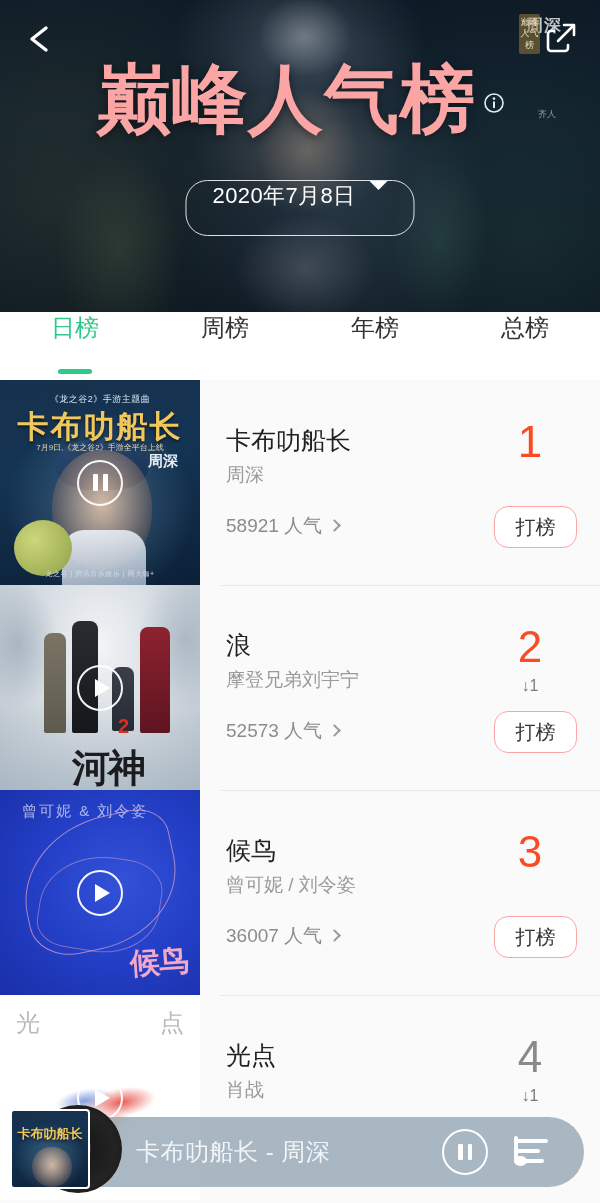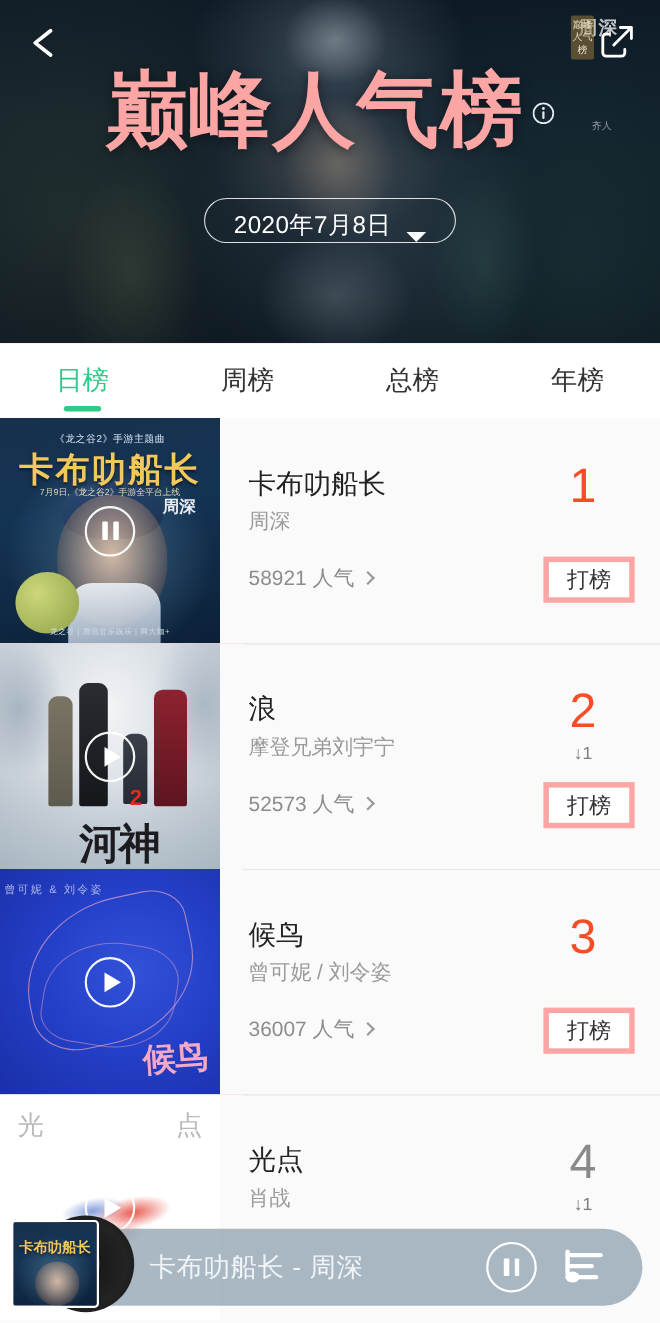--- a/index.html
+++ b/index.html
@@ -46,30 +46,30 @@
   .icon-back { position:absolute; left:22px; top:20px; width:34px; height:38px; cursor:pointer; }
   .icon-share { position:absolute; right:20px; top:18px; width:38px; height:38px; cursor:pointer; }
 
   .hero-title-row { position:absolute; left:0; right:0; top:62px; display:flex;
     align-items:flex-start; justify-content:center; }
   .hero-title { font-size:75px; line-height:1; font-weight:700; color:#fca5a5;
     letter-spacing:1px; text-shadow:0 2px 10px rgba(0,0,0,.45); }
   .icon-info { margin:31px 0 0 8px; width:20px; height:20px; flex:0 0 20px; cursor:pointer; }
 
   .date-pill { position:absolute; left:50%; top:180px; transform:translateX(-50%);
-    display:flex; align-items:flex-end; gap:14px;
-    height:41px; padding:0 26px; border:1.3px solid rgba(255,255,255,.85);
+    display:flex; align-items:flex-start; gap:14px;
+    height:56px; padding:0 26px; border:1.3px solid rgba(255,255,255,.85);
     border-radius:22px; cursor:pointer; }
   .date-text { color:#fff; font-size:22px; letter-spacing:.4px; }
   .caret-down { width:0; height:0; border-left:9px solid transparent; border-right:9px solid transparent;
     border-top:9px solid #ffffff; }
 
   
   .tabs { position:relative; display:flex; height:68px; background:#fff; }
-  .tab { flex:1; display:flex; flex-direction:column; align-items:center; justify-content:center;
+  .tab { flex:1; display:flex; flex-direction:column; align-items:center; 
     font-size:24px; color:#333; cursor:pointer; position:relative; }
   .tab.active { color:#2fc98a; }
   .tab-underline { position:absolute; bottom:6px; width:34px; height:5px; border-radius:3px; background:#2fc98a; }
 
   
   .list { position:relative; background:#f9a8d4; }
   .row { position:relative; display:flex; height:205px; background:#fafafa; }
   .cover { position:relative; width:200px; height:205px; flex:0 0 200px; overflow:hidden; }
   .cover-inner { position:absolute; inset:0; }
   .play-badge { position:absolute; left:50%; top:50%; transform:translate(-50%,-50%);
@@ -87,21 +87,21 @@
   .play-count { margin-top:26px; font-size:19px; color:#8c8c8c; display:inline-flex; align-items:center;
     gap:4px; cursor:pointer; }
   .chev-right { width:9px; height:9px; border-right:2px solid #9a9a9a; border-top:2px solid #9a9a9a;
     transform:rotate(45deg); display:inline-block; margin-left:4px; }
 
   .row-right { position:absolute; right:25px; top:40px; width:90px; text-align:center; }
   .rank { font-size:44px; line-height:1; color:#fa4c24; font-weight:300; }
   .rank.gray { color:#8a8a8a; }
   .rank-delta { margin-top:8px; font-size:16px; color:#7d7d7d; }
   .chart-btn { position:absolute; right:23px; top:126px; width:83px; height:42px;
-    border:5px solid #fca5a5; border-radius:0; background:#fff; color:#333; font-size:20px;
+    border:1px solid #fca5a5; border-radius:14px; background:#fff; color:#333; font-size:20px;
     display:flex; align-items:center; justify-content:center; cursor:pointer; }
 
   
   .cv1 { background:
       radial-gradient(circle at 50% 62%, rgba(120,170,200,.42), transparent 58%),
       linear-gradient(170deg,#17314d 0%,#143454 40%,#0c2038 100%); }
   .cv1 .topline { position:absolute; top:13px; left:0; right:0; text-align:center; font-size:9px; color:#d8e4f2; letter-spacing:.5px;}
   .cv1 .big { position:absolute; top:26px; left:0; right:0; text-align:center; font-size:31px; font-weight:700;
     color:#f2c75b; letter-spacing:2px; text-shadow:0 2px 3px rgba(0,0,0,.5);}
   .cv1 .subline { position:absolute; top:62px; left:0; right:0; text-align:center; font-size:8px; color:#e4d9b5;}
@@ -132,21 +132,21 @@
     letter-spacing:-2px; line-height:.95; }
   .cv2 .two { position:absolute; left:118px; bottom:52px; font-size:20px; color:#e02b1e; font-weight:700; }
 
   .cv3 { background:
       radial-gradient(ellipse at 60% 45%, #3352d8 0%, #2440c8 45%, #1a2fa8 100%); }
   .cv3 .bird { position:absolute; left:22px; top:28px; width:156px; height:130px;
     border:1.6px solid rgba(240,170,200,.65); border-radius:62% 22% 58% 28%;
     transform:rotate(-12deg); }
   .cv3 .bird2 { position:absolute; left:40px; top:66px; width:120px; height:96px;
     border:1.2px solid rgba(240,170,200,.45); border-radius:58% 30% 50% 25%; transform:rotate(9deg); }
-  .cv3 .credits { position:absolute; left:4px; top:12px; font-size:10px; color:rgba(225,225,245,.72); letter-spacing:2px;}
+  .cv3 .credits { position:absolute; left:22px; top:12px; font-size:15px; color:rgba(225,225,245,.72); letter-spacing:2px;}
   .cv3 .title { position:absolute; right:12px; bottom:12px; font-size:30px; font-weight:700;
     color:#f4a8c8; letter-spacing:-1px; transform:rotate(-4deg); }
 
   .cv4 { background:#ffffff; }
   .cv4 .t-l { position:absolute; left:16px; top:12px; font-size:24px; color:#b9b9b9; }
   .cv4 .t-r { position:absolute; right:16px; top:12px; font-size:24px; color:#b9b9b9; }
   .cv4 .brush { position:absolute; left:52px; top:80px; width:110px; height:66px;
     background:
       radial-gradient(ellipse 48px 20px at 70px 30px, rgba(228,62,52,.85), transparent 72%),
       radial-gradient(ellipse 40px 16px at 34px 22px, rgba(86,120,205,.70), transparent 72%),
@@ -224,24 +224,24 @@
 
   <div class="tabs">
     <div class="tab active">
       <span>日榜</span>
       <span class="tab-underline"></span>
     </div>
     <div class="tab">
       <span>周榜</span>
     </div>
     <div class="tab">
+      <span>年榜</span>
+    </div>
+    <div class="tab">
       <span>总榜</span>
-    </div>
-    <div class="tab">
-      <span>年榜</span>
     </div>
   </div>
 
   <div class="list">
 
     <div class="row">
       <div class="cover">
         <div class="cover-inner cv1">
           <div class="topline">《龙之谷2》手游主题曲</div>
           <div class="hat"></div>

